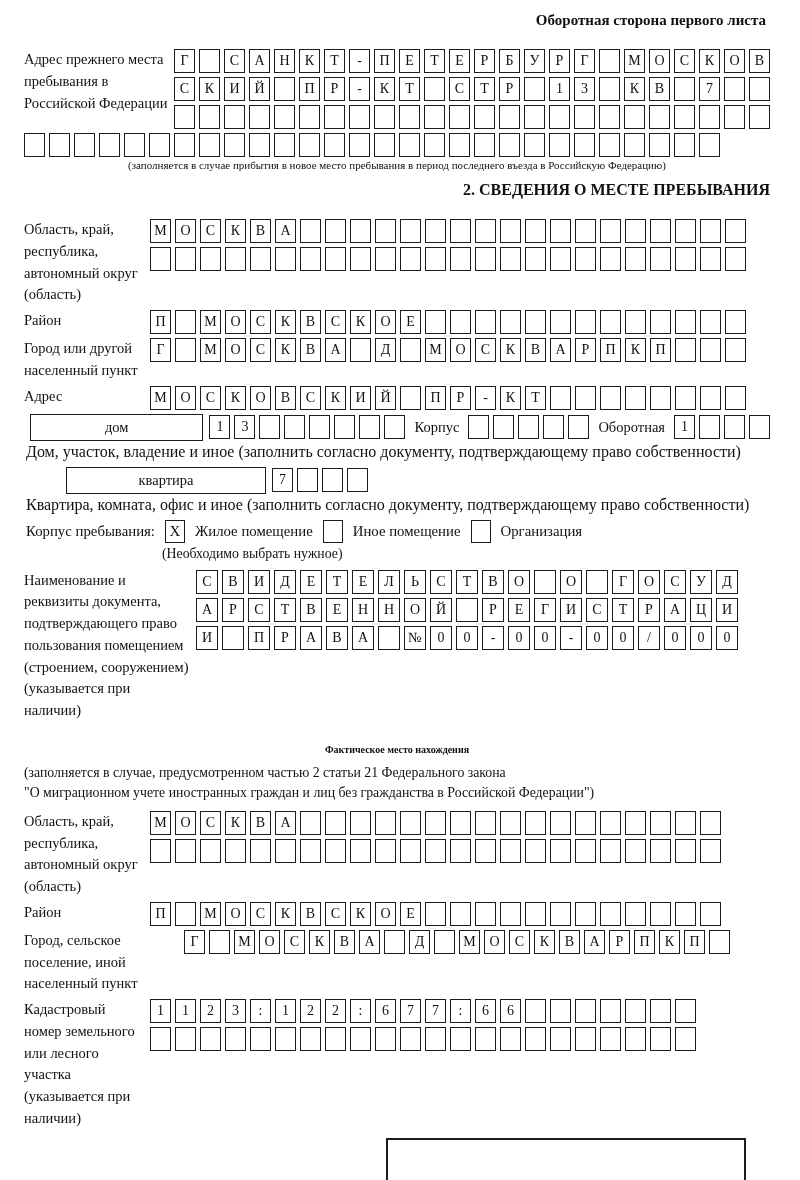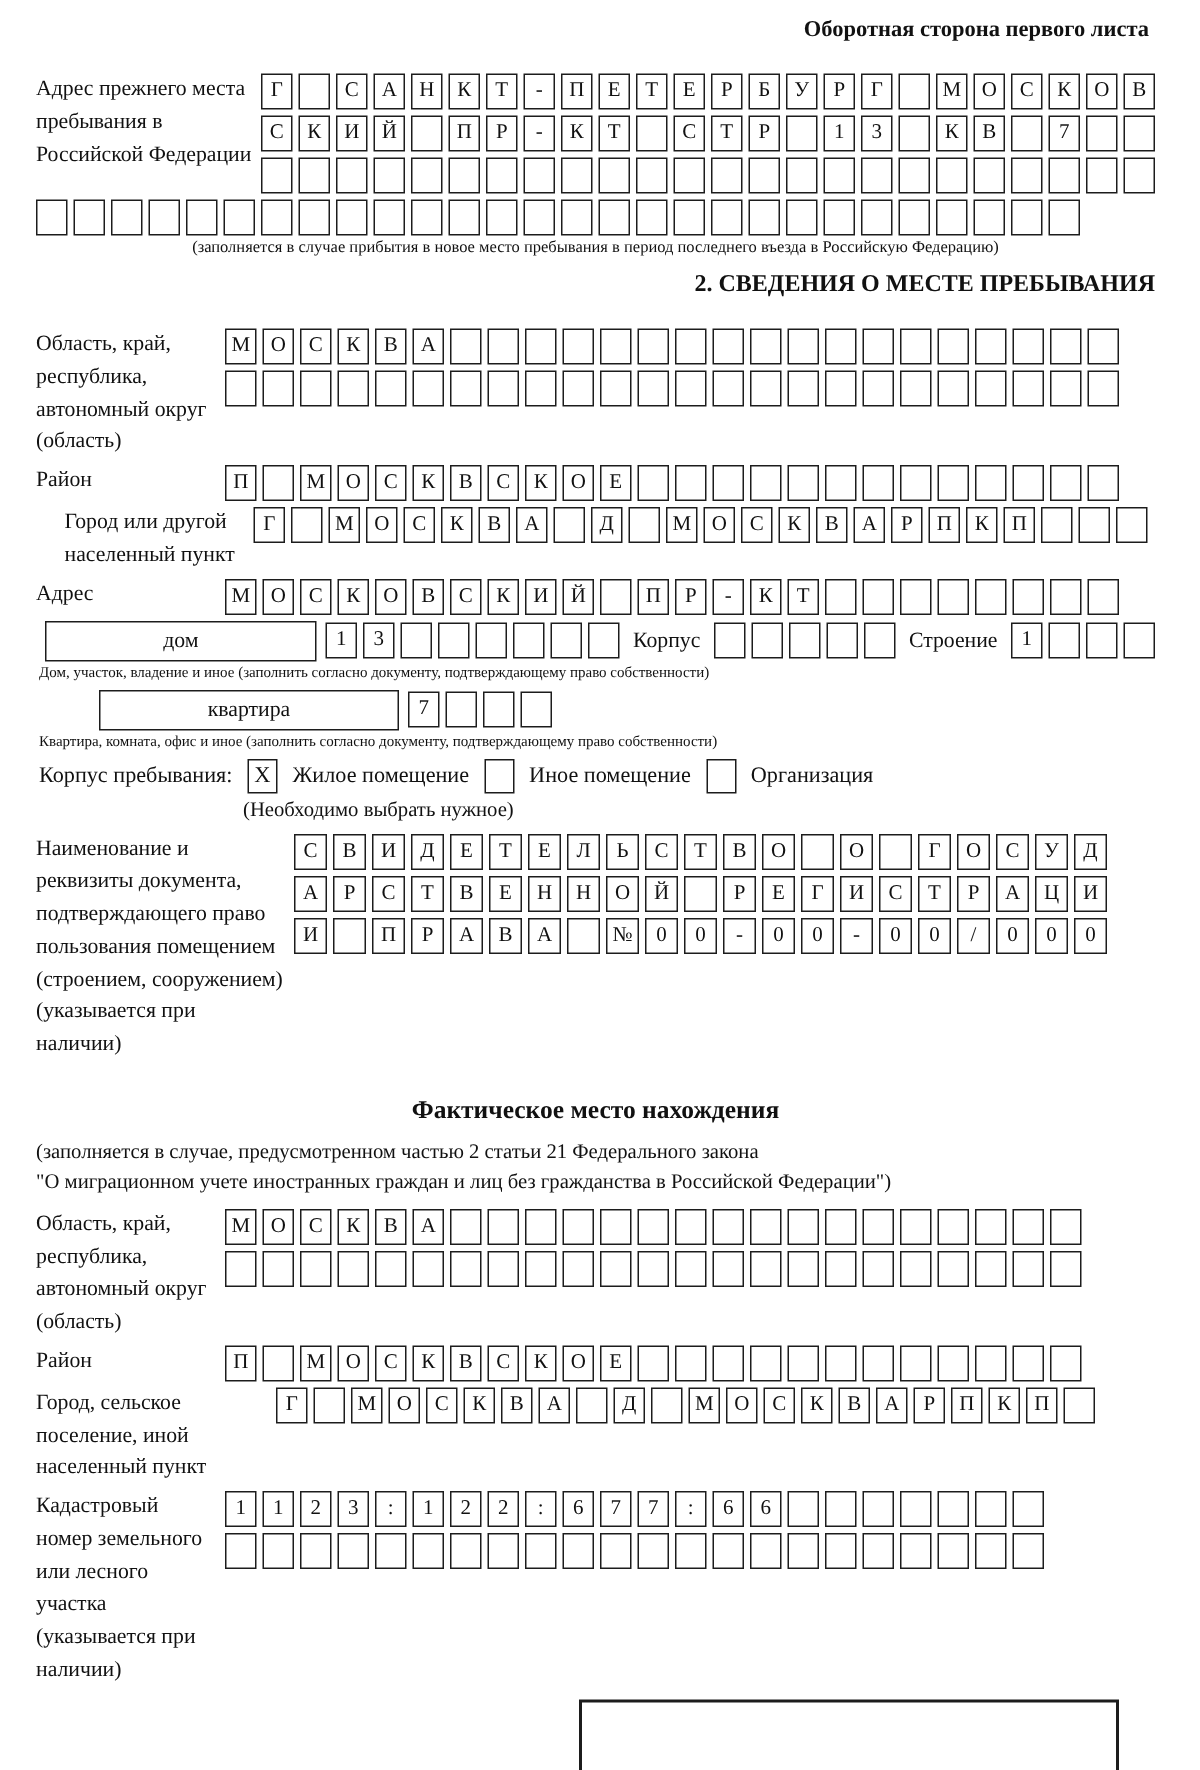--- a/index.html
+++ b/index.html
@@ -9,21 +9,21 @@
     color: #111; font-family: "Liberation Serif", serif; font-size: 14.5px;
   }
   .page { padding: 12px 30px 0 24px; }
 
   .header-note { text-align: right; font-size: 15px; margin-bottom: 20px; margin-right: 4px; font-weight: bold; }
 
   .frow { display: flex; align-items: flex-start; margin-bottom: 4px; }
   .side-label { flex: none; font-size: 14.5px; line-height: 1.5; padding-right: 6px; }
   .w-top { width: 150px; }
   .w-s2 { width: 126px; }
-  .w-city { width: 126px; margin-left: 19px; }
+  .w-city { width: 126px; }
   .w-factcity { width: 160px; }
   .w-doc { width: 172px; }
 
   .rows { display: flex; flex-direction: column; gap: 4px; }
   .cellrow { display: flex; gap: 4px; }
   .cell {
     flex: none; width: 21px; height: 24px;
     border: 1.5px solid #1c1c1c;
     display: flex; align-items: center; justify-content: center;
     font-size: 14px; background: #fff;
@@ -38,30 +38,30 @@
 
   .inline-row { display: flex; align-items: center; gap: 6px; margin: 4px 0 2px 6px; }
   .named-box {
     border: 1.5px solid #1c1c1c; height: 27px;
     display: flex; align-items: center; justify-content: center; font-size: 14.5px;
   }
   .dom-box { width: 192px; }
   .kv-box { width: 200px; margin-left: 36px; }
   .mini-label { font-size: 14.5px; padding: 0 3px; }
 
-  .caption { font-size: 10px; margin: 2px 0 6px 2px; }
+  .caption { font-size: 16px; margin: 2px 0 6px 2px; }
 
   .stay-row { display: flex; align-items: center; gap: 10px; margin: 6px 0 3px 2px; font-size: 14.8px; }
   .cbx {
     flex: none; width: 20px; height: 23px; border: 1.5px solid #1c1c1c;
     display: flex; align-items: center; justify-content: center; font-size: 15px;
   }
   .stay-note { font-size: 13.8px; margin: 0 0 8px 138px; }
 
-  .fact-title { text-align: center; font-weight: bold; font-size: 17px; margin: 22px 0 8px 0; }
+  .fact-title { text-align: center; font-weight: bold; font-size: 10px; margin: 22px 0 8px 0; }
   .fact-note { text-align: left; font-size: 13.8px; line-height: 1.45; margin-bottom: 8px; }
 
   .stamp-wrap { width: 424px; margin: 8px 0 0 330px; text-align: center; }
   .stamp-box { width: 360px; height: 175px; border: 2px solid #1c1c1c; margin: 0 auto 6px auto; }
 </style>
 </head>
 <body>
 
 <div class="page">
 
@@ -345,21 +345,21 @@
         <span class="cell"></span>
       </div>
     <div class="mini-label">Корпус</div>
     <div class="cellrow">
         <span class="cell"></span>
         <span class="cell"></span>
         <span class="cell"></span>
         <span class="cell"></span>
         <span class="cell"></span>
       </div>
-    <div class="mini-label">Строение</div>
+    <div class="mini-label">Оборотная</div>
     <div class="cellrow">
         <span class="cell">1</span>
         <span class="cell"></span>
         <span class="cell"></span>
         <span class="cell"></span>
       </div>
   </div>
   <div class="caption">Дом, участок, владение и иное (заполнить согласно документу, подтверждающему право собственности)</div>
 
   <div class="inline-row">

